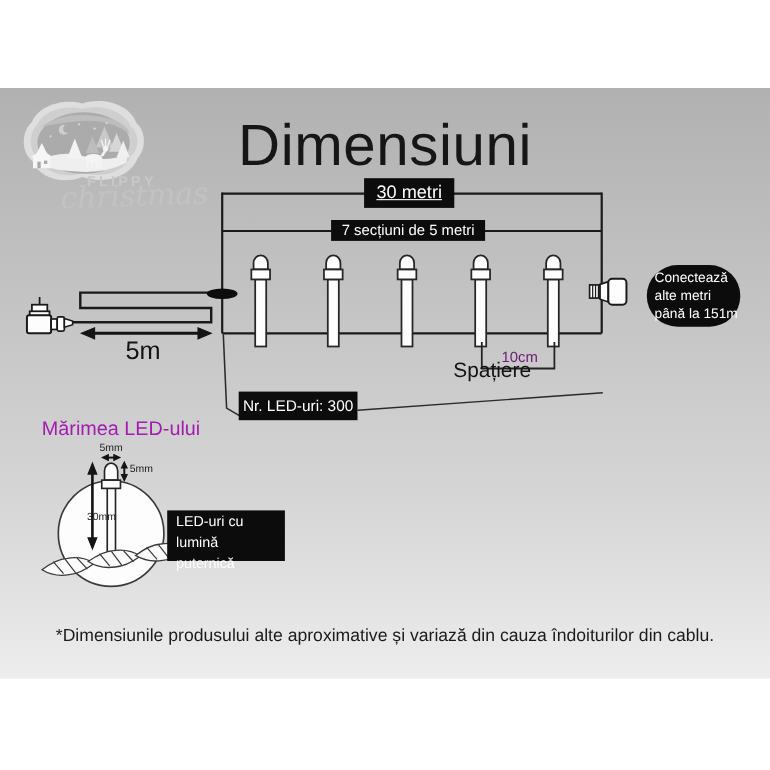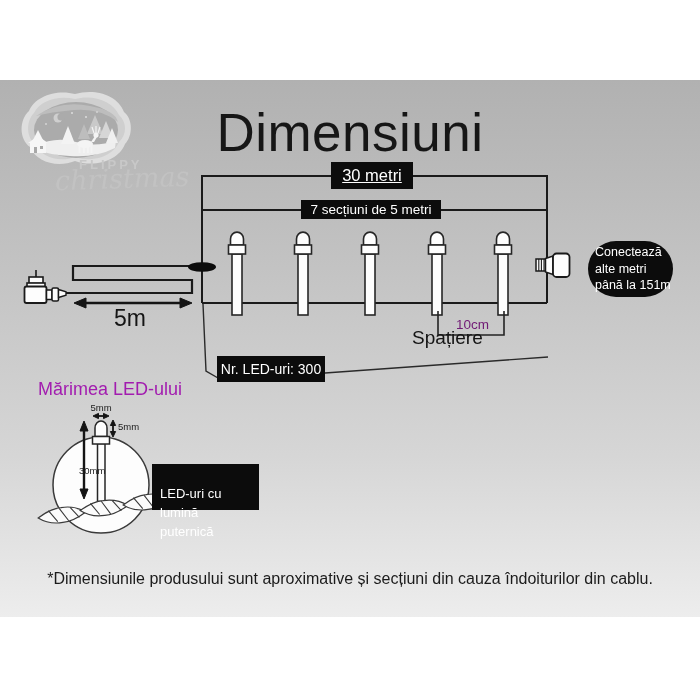--- a/index.html
+++ b/index.html
@@ -20,21 +20,21 @@
   .blackbox{
     background:var(--box-bg,#0c0c0c);color:var(--box-text,#ffffff);
     display:flex;align-items:center;justify-content:center;
     box-sizing:border-box;
   }
   .bb-left{justify-content:flex-start;align-items:flex-start;flex-direction:column;}
   .box-30m{left:331px;top:162px;width:82px;height:27px;font-size:16.5px;text-decoration:underline;}
   .box-sections{left:301px;top:200px;width:140px;height:19px;font-size:13.5px;}
   .box-connect{left:588px;top:241px;width:85px;height:56px;font-size:12.5px;line-height:16.5px;padding:3px 0 0 7px;border-radius:28px;}
   .box-ledcount{left:217px;top:356px;width:108px;height:26px;font-size:14px;}
-  .box-leddesc{left:152px;top:464px;width:107px;height:46px;font-size:13px;line-height:19px;padding:20px 0 0 8px;}
+  .box-leddesc{left:152px;top:464px;width:107px;height:46px;font-size:13px;line-height:19px;padding:0 0 0 8px;}
   .label-5m{left:90px;top:305px;width:80px;text-align:center;font-size:23px;color:#141414;}
   .label-10cm{left:440px;top:317px;width:65px;text-align:center;font-size:13.5px;color:#701a75;}
   .label-spatiere{left:412px;top:327px;width:120px;text-align:left;font-size:19px;color:#141414;}
   .heading-led{left:38px;top:379px;font-size:18px;color:#a21caf;}
   .dim-label{font-size:9.5px;color:#1c1c1c;}
   .lbl-5mm-top{left:87px;top:402px;width:28px;text-align:center;}
   .lbl-5mm-right{left:118px;top:421px;}
   .lbl-30mm{left:55px;top:465px;margin-left:24px;}
   .footnote{left:0;right:0;top:570px;text-align:center;font-size:16px;color:#1b1b1b;}
   .logo-flippy{left:79px;top:157px;font-size:13px;letter-spacing:3px;color:#c8c8c8;font-weight:bold;}
@@ -199,15 +199,15 @@
   <div class="abs heading-led">Mărimea LED-ului</div>
   <div class="abs dim-label lbl-5mm-top">5mm</div>
   <div class="abs dim-label lbl-5mm-right">5mm</div>
   <div class="abs dim-label lbl-30mm">30mm</div>
 
   <div class="abs blackbox bb-left box-leddesc">
     <span>LED-uri cu lumină</span>
     <span>puternică</span>
   </div>
 
-  <div class="abs footnote">*Dimensiunile produsului sunt aproximative și secțiuni din cauza îndoiturilor din cablu.</div>
+  <div class="abs footnote">*Dimensiunile produsului alte aproximative și variază din cauza îndoiturilor din cablu.</div>
 
 </div>
 
 </body></html>

